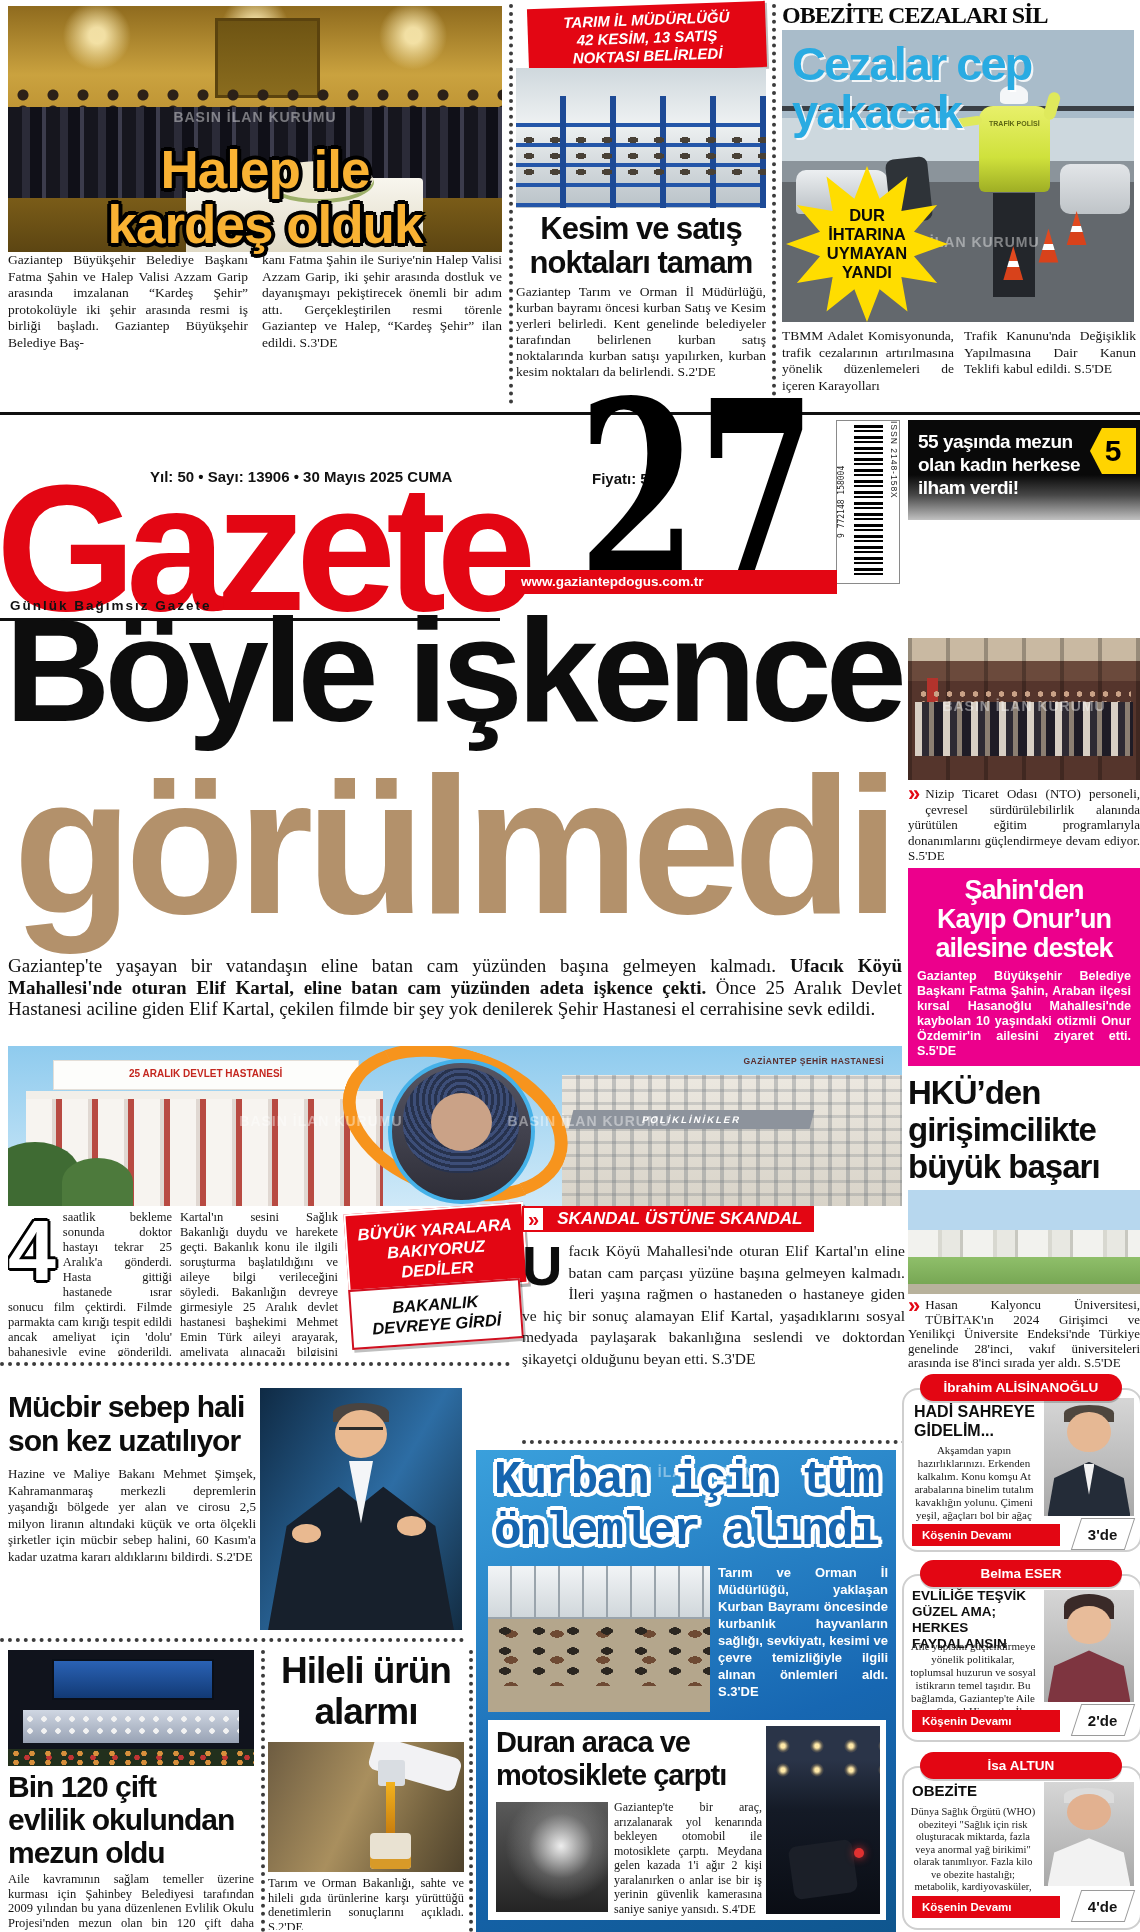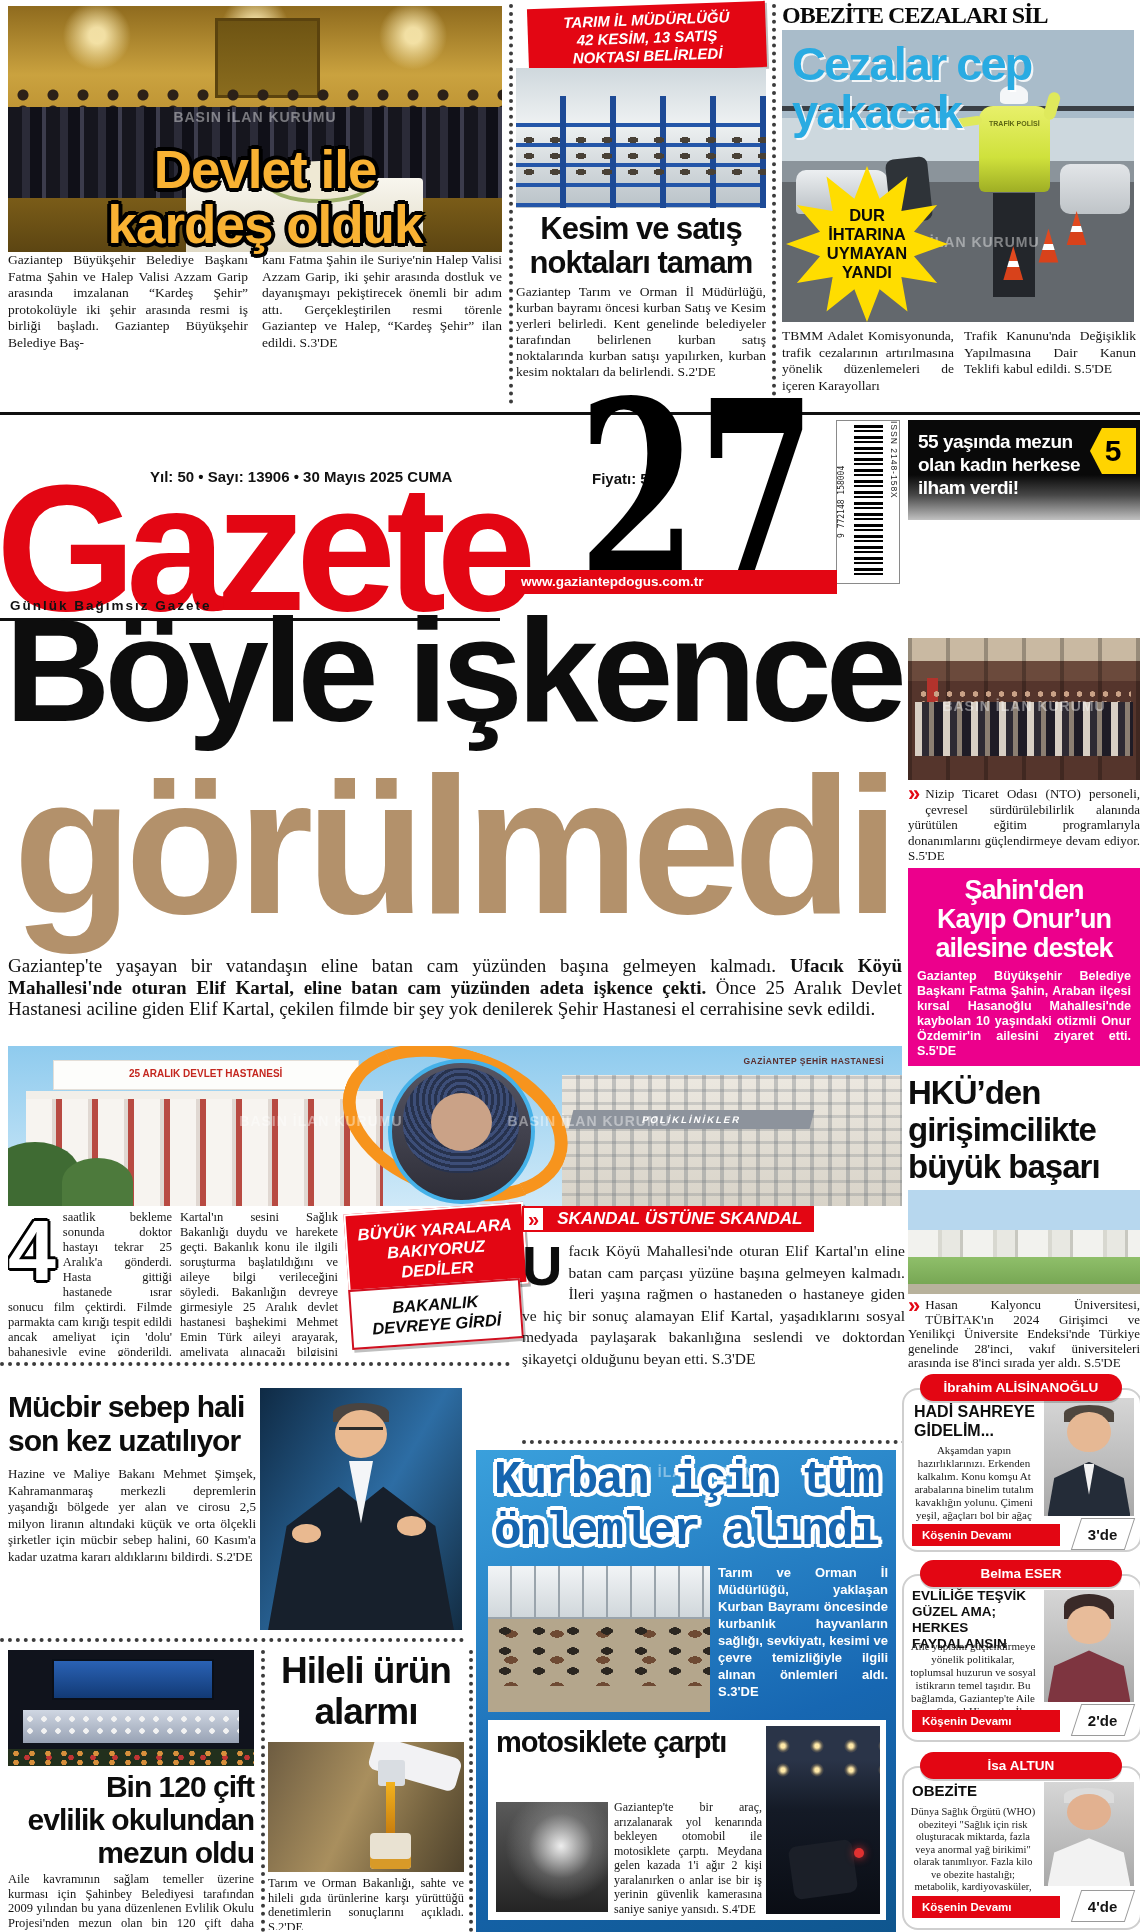--- a/index.html
+++ b/index.html
@@ -191,21 +191,21 @@
   .vdot-c{left:261px;top:1650px;height:282px}
   .vdot-d{left:469px;top:1650px;height:282px}
   .stage{left:8px;top:1650px;width:246px;height:116px;background:#10131c}
   .st-screen{position:absolute;left:18%;top:8%;width:64%;height:32%;background:linear-gradient(#2a62b5,#123a75);border:2px solid #0a0f18}
   .st-stage{position:absolute;left:6%;bottom:20%;width:88%;height:28%;background:linear-gradient(#cfd6e2,#98a2b4)}
   .st-people{position:absolute;left:6%;bottom:26%;width:88%;height:20%;
      background-image:radial-gradient(circle,#f2f2f2 2.5px,transparent 3px);background-size:14px 12px}
   .st-flowers{position:absolute;left:0;bottom:0;width:100%;height:15%;background-color:#22301d;
      background-image:radial-gradient(circle,#d8903c 2.5px,transparent 3px),radial-gradient(circle,#c23434 2.5px,transparent 3px);
      background-size:16px 9px,22px 11px;background-position:0 0,8px 3px}
-  .evlilik-h{left:8px;top:1770px;width:246px;text-align:right;font-size:30px;line-height:33px}
+  .evlilik-h{left:8px;top:1770px;width:246px;text-align:left;font-size:30px;line-height:33px}
   .evlilik-b{left:8px;top:1872px;width:246px;height:58px;font-size:12.5px;line-height:14.5px}
   .hileli-h{left:268px;top:1650px;width:196px;text-align:center;font-size:37px;line-height:41px}
   .hileli-photo{left:268px;top:1742px;width:196px;height:130px;
      background:linear-gradient(115deg,#6d5c41,#a98f5e 45%,#74623f 75%,#4e422c)}
   .hi-sleeve{position:absolute;right:2%;top:4%;width:46%;height:26%;background:#f2f2f4;transform:rotate(16deg);border-radius:8px}
   .hi-bottle{position:absolute;right:30%;top:14%;width:14%;height:20%;background:#d9dde2;border-radius:3px}
   .hi-stream{position:absolute;right:35%;top:31%;width:5%;height:40%;background:linear-gradient(#f3b31e,#c87d0e)}
   .hi-jar{position:absolute;right:27%;bottom:2%;width:21%;height:28%;background:#e9e2d2;border-radius:4px;
      box-shadow:inset 0 -10px 0 #d89a28}
   .hileli-b{left:268px;top:1876px;width:196px;height:54px;font-size:12.5px;line-height:14.5px}
@@ -264,21 +264,21 @@
     <div class="ha-door"></div>
     <div class="ha-heads"></div>
     <div class="ha-bodies"></div>
     <div class="ha-table"></div>
     <div class="ha-flowers"></div>
     <div class="ha-flag1"></div>
     <div class="ha-flag2"></div>
     <div class="wm">BASIN İLAN KURUMU</div>
   </div>
   <div class="abs tl-headline">
-    <div>Devlet ile</div>
+    <div>Halep ile</div>
     <div>kardeş olduk</div>
   </div>
   <div class="abs just tl-c1">Gaziantep Büyükşehir Belediye Başkanı Fatma Şahin ve Halep Valisi Azzam Garip arasında imzalanan “Kardeş Şehir” protokolüyle iki şehir arasında resmi iş birliği başladı. Gaziantep Büyükşehir Belediye Baş-</div>
   <div class="abs just tl-c2">kanı Fatma Şahin ile Suriye'nin Halep Valisi Azzam Garip, iki şehir arasında dostluk ve dayanışmayı pekiştirecek önemli bir adım attı. Gerçekleştirilen resmi törenle Gaziantep ve Halep, “Kardeş Şehir” ilan edildi. S.3'DE</div>
 
   <div class="vdot" style="left:509px;top:4px;height:400px"></div>
   <div class="vdot" style="left:772px;top:4px;height:400px"></div>
 
   <div class="abs tm-kicker">
     <div>TARIM İL MÜDÜRLÜĞÜ</div>
@@ -478,20 +478,21 @@
   <div class="photo kurban-photo">
     <div class="ku-roof"></div>
     <div class="ku-truss"></div>
     <div class="ku-floor"></div>
     <div class="ku-cattle"></div>
   </div>
   <div class="abs kurban-b">Tarım ve Orman İl Müdürlüğü, yaklaşan Kurban Bayramı öncesinde kurbanlık hayvanların sağlığı, sevkiyatı, kesimi ve çevre temizliğiyle ilgili alınan önlemleri aldı. S.3'DE</div>
 
   <div class="abs duran-card"></div>
   <div class="abs hh duran-h">
+    <div>Duran araca ve</div>
     <div>motosiklete çarptı</div>
   </div>
   <div class="photo duran-cam">
     <div class="cam-flash"></div>
   </div>
   <div class="abs just duran-b">Gaziantep'te bir araç, arızalanarak yol kenarında bekleyen otomobil ile motosiklete çarptı. Meydana gelen kazada 1'i ağır 2 kişi yaralanırken o anlar ise bir iş yerinin güvenlik kamerasına saniye saniye yansıdı. S.4'DE</div>
   <div class="photo duran-night">
     <div class="ni-lights"></div>
     <div class="ni-moto"></div>
     <div class="ni-tail"></div>

